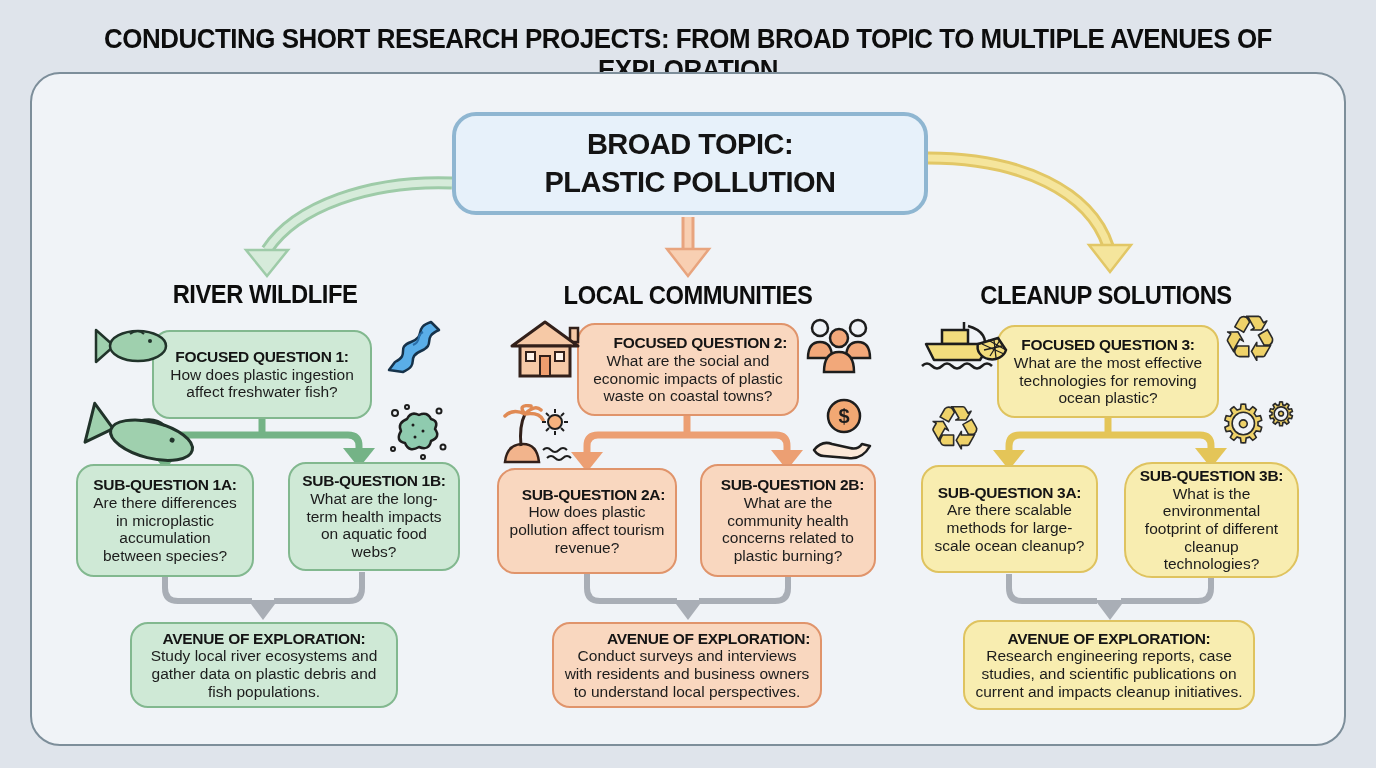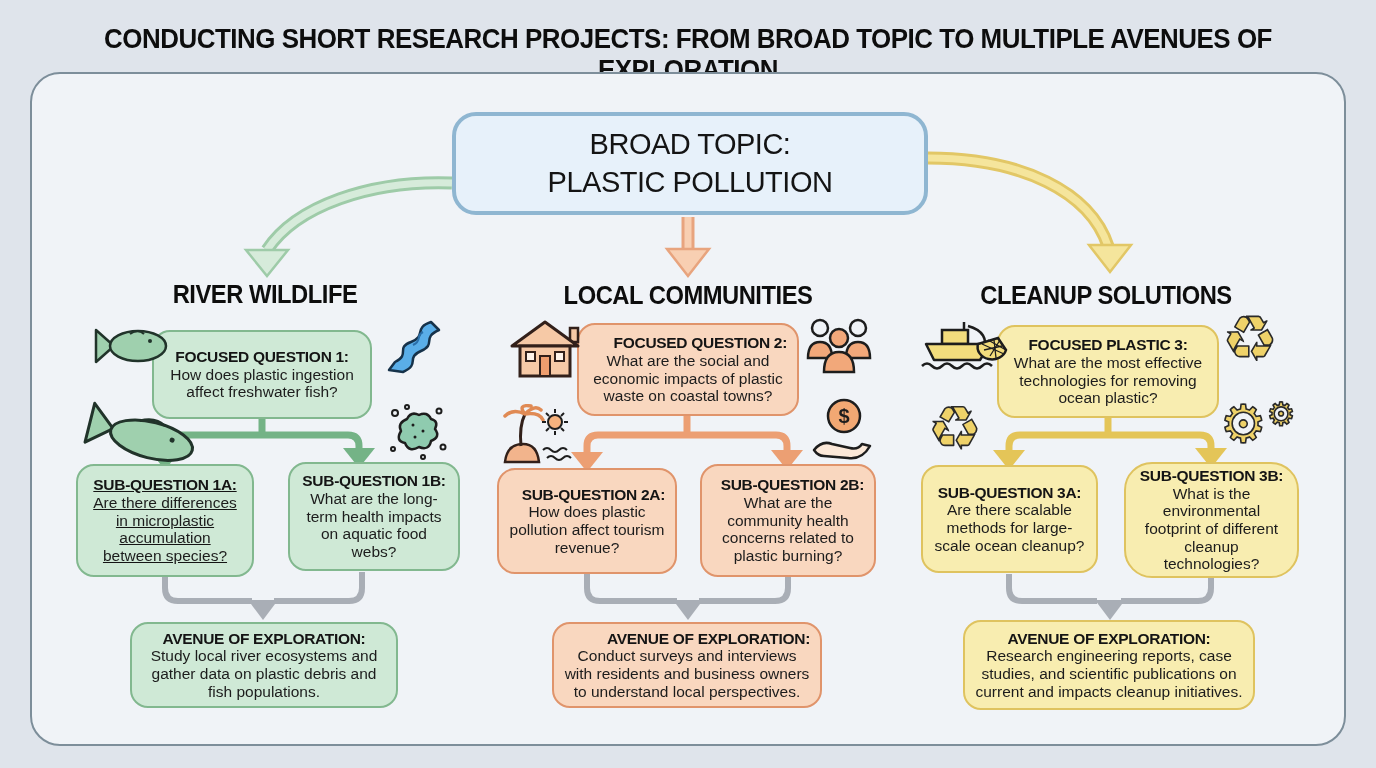--- a/index.html
+++ b/index.html
@@ -26,21 +26,21 @@
     border:2px solid #7d8e9a;
     border-radius:30px;
   }
   #broad-topic-box {
     left:452px; top:112px; width:476px; height:103px;
     background:#e7f1fa;
     border:4px solid #8fb6d1;
     border-radius:24px;
     display:flex; flex-direction:column; justify-content:center;
     text-align:center;
-    font-size:29px; font-weight:normal; line-height:1.3;
+    font-size:29px; font-weight:bold; line-height:1.3;
     letter-spacing:-0.5px;
   }
   .col-header {
     width:320px; text-align:center;
     font-size:25px; font-weight:bold;
     letter-spacing:-0.5px;
     transform:scaleX(0.95);
     color:#0d0d0d;
   }
   .node {
@@ -138,21 +138,21 @@
 </div>
 
 <div class="abs col-header" style="left:105px; top:280px;">RIVER WILDLIFE</div>
 <div class="abs col-header" style="left:528px; top:281px;">LOCAL COMMUNITIES</div>
 <div class="abs col-header" style="left:946px; top:281px;">CLEANUP SOLUTIONS</div>
 
 <div class="abs node green" style="left:152px; top:330px; width:220px; height:89px;">
   <div class="lbl">FOCUSED QUESTION 1:</div>
   <div class="txt">How does plastic ingestion affect freshwater fish?</div>
 </div>
-<div class="abs node green" style="left:76px; top:464px; width:178px; height:113px; font-size:15px;text-decoration:underline;">
+<div class="abs node green" style="left:76px; top:464px; width:178px; height:113px; font-size:15px;">
   <div class="lbl">SUB-QUESTION 1A:</div>
   <div class="txt">Are there differences in microplastic accumulation between species?</div>
 </div>
 <div class="abs node green" style="left:288px; top:462px; width:172px; height:109px;">
   <div class="lbl">SUB-QUESTION 1B:</div>
   <div class="txt">What are the long-term health impacts on aquatic food webs?</div>
 </div>
 <div class="abs node green" style="left:130px; top:622px; width:268px; height:86px;">
   <div class="lbl">AVENUE OF EXPLORATION:</div>
   <div class="txt">Study local river ecosystems and gather data on plastic debris and fish populations.</div>
@@ -169,21 +169,21 @@
 <div class="abs node orange" style="left:700px; top:464px; width:176px; height:113px;">
   <div class="lbl">SUB-QUESTION 2B:</div>
   <div class="txt">What are the community health concerns related to plastic burning?</div>
 </div>
 <div class="abs node orange" style="left:552px; top:622px; width:270px; height:86px;">
   <div class="lbl">AVENUE OF EXPLORATION:</div>
   <div class="txt">Conduct surveys and interviews with residents and business owners to understand local perspectives.</div>
 </div>
 
 <div class="abs node yellow" style="left:997px; top:325px; width:222px; height:93px;">
-  <div class="lbl">FOCUSED PLASTIC 3:</div>
+  <div class="lbl">FOCUSED QUESTION 3:</div>
   <div class="txt">What are the most effective technologies for removing ocean plastic?</div>
 </div>
 <div class="abs node yellow" style="left:921px; top:465px; width:177px; height:108px;">
   <div class="lbl">SUB-QUESTION 3A:</div>
   <div class="txt">Are there scalable methods for large-scale ocean cleanup?</div>
 </div>
 <div class="abs node yellow" style="left:1124px; top:462px; width:175px; height:116px;border-radius:28px;">
   <div class="lbl">SUB-QUESTION 3B:</div>
   <div class="txt">What is the environmental footprint of different cleanup technologies?</div>
 </div>

